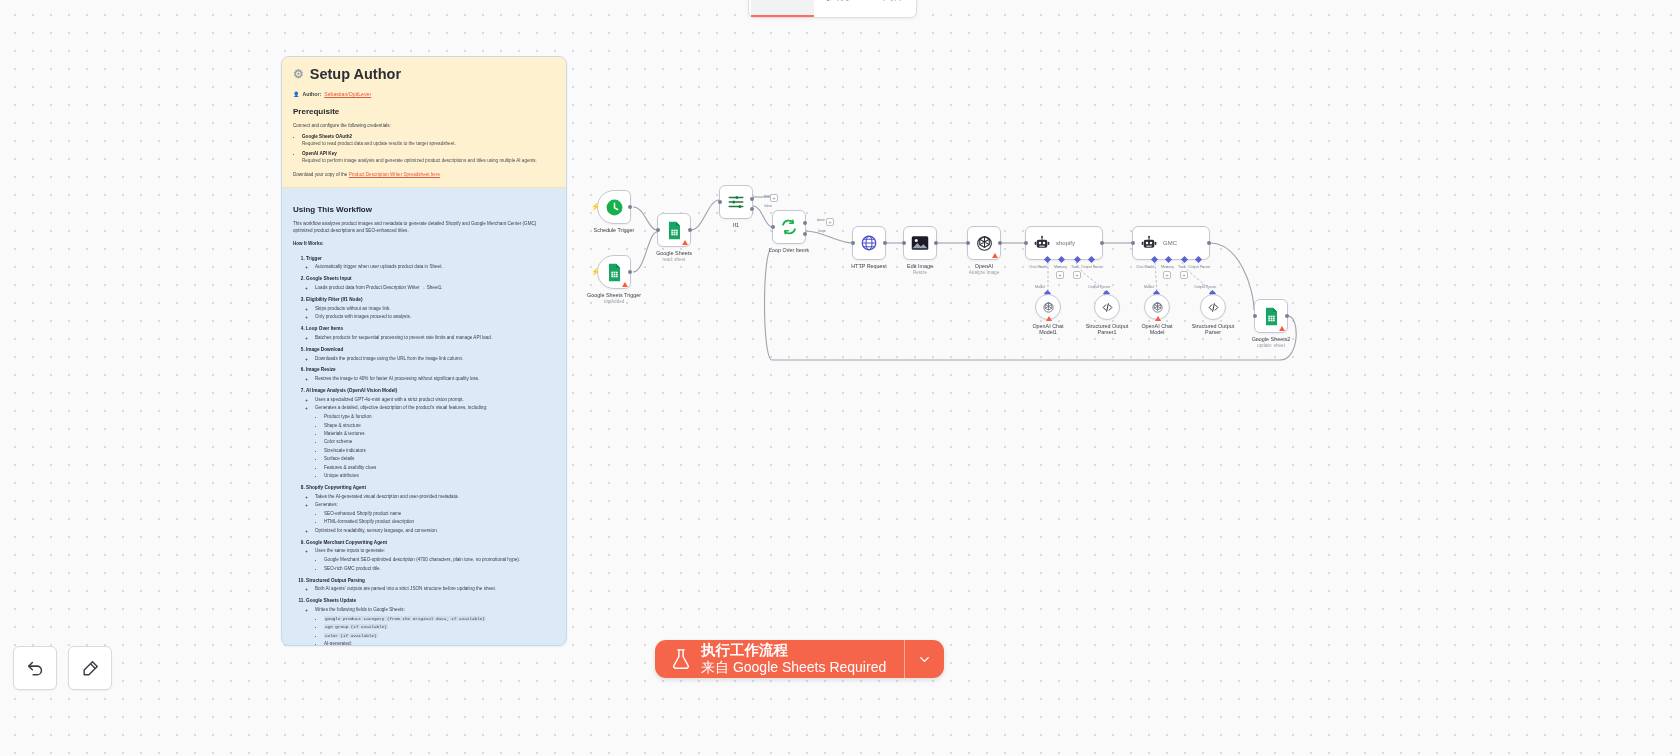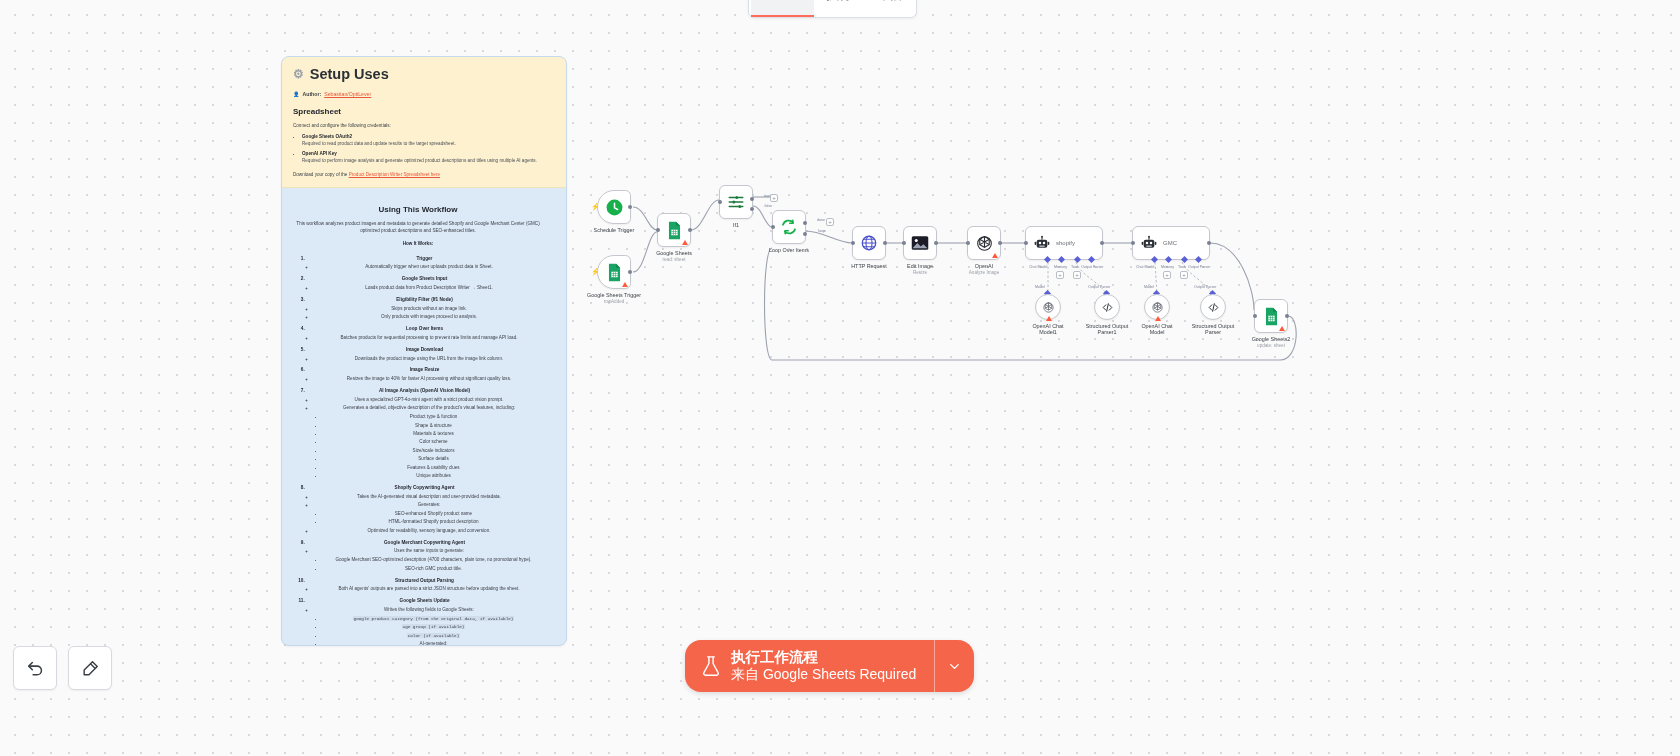--- a/index.html
+++ b/index.html
@@ -69,21 +69,21 @@
   .author .lbl { font-weight: 700; }
   .author .val { color: #e8563c; text-decoration: underline; }
   .h2 { font-size: 8px; font-weight: 700; color: #23272e; margin-top: 10px; }
   .p { font-size: 4.6px; color: #3d4249; margin-top: 6px; line-height: 1.55; }
   .bul { margin-top: 5px; padding-left: 9px; }
   .bul li { font-size: 4.6px; color: #3d4249; line-height: 1.5; margin-bottom: 3.5px; }
   .bul li b { font-weight: 700; color: #23272e; }
   .bul li .sub { display: block; font-weight: 400; color: #4a4f57; }
   .dl { font-size: 4.6px; margin-top: 7px; color: #3d4249; }
   .dl a { color: #e8563c; text-decoration: underline; }
-  .sticky-body { padding: 7px 23px 11px 11px; text-align: center; }
+  .sticky-body { padding: 7px 23px 11px 11px; }
   ol.steps { margin-top: 8px; padding-left: 13px; }
   ol.steps > li {
     font-size: 4.7px; font-weight: 700; color: #23272e;
     margin-bottom: 5px; line-height: 1.45;
   }
   ol.steps ul { margin-top: 2px; padding-left: 9px; list-style: circle; }
   ol.steps ul li { font-size: 4.6px; font-weight: 400; color: #3d4249; line-height: 1.5; margin-bottom: 1.5px; }
   ol.steps ul ul { list-style: disc; padding-left: 9px; }
   code { font-family: "Liberation Mono", monospace; background: rgba(0,0,0,.05); padding: 0 1px; font-size: 4.3px; }
   .bold { font-weight: 700; color: #23272e; }
@@ -149,24 +149,24 @@
   .ctrl {
     position: absolute; width: 44px; height: 44px;
     background: #fff; border: 1px solid #d7dbe0; border-radius: 6px;
     display: flex; align-items: center; justify-content: center;
     box-shadow: 0 1px 2px rgba(0,0,0,.05); cursor: pointer;
   }
 
   
   .exec {
     position: absolute; left: 655px; top: 640px;
-    display: flex; height: 52px;
-    background: #f4654a; border-radius: 16px;
+    display: flex; height: 38px;
+    background: #f4654a; border-radius: 11px;
     box-shadow: 0 2px 5px rgba(0,0,0,.12);
-    overflow: hidden; cursor: pointer; margin-left: 30px;
+    overflow: hidden; cursor: pointer;
   }
   .exec-main {
     display: flex; align-items: center; gap: 10px;
     padding: 0 18px 0 16px; color: #fff;
   }
   .exec-txt { line-height: 1.25; }
   .exec-t1 { font-size: 14.5px; font-weight: 600; }
   .exec-t2 { font-size: 14px; }
   .exec-arrow {
     width: 40px; display: flex; align-items: center; justify-content: center;
@@ -181,28 +181,28 @@
   <div class="tabbar">
     <div class="tab active">编辑器</div>
     <div class="tab">执行</div>
     <div class="tab">评估</div>
   </div>
 
   <div class="sticky">
     <div class="sticky-head">
       <div class="sticky-title">
         <span class="gear">⚙</span>
-        <span>Setup Uses</span>
+        <span>Setup Author</span>
       </div>
       <div class="author">
         <span>👤</span>
         <span class="lbl">Author:</span>
         <span class="val">Sebastian/OptiLever</span>
       </div>
-      <div class="h2">Spreadsheet</div>
+      <div class="h2">Prerequisite</div>
       <div class="p">Connect and configure the following credentials:</div>
       <ul class="bul">
         <li>
           <b>Google Sheets OAuth2</b>
           <span class="sub">Required to read product data and update results to the target spreadsheet.</span>
         </li>
         <li>
           <b>OpenAI API Key</b>
           <span class="sub">Required to perform image analysis and generate optimized product descriptions and titles using multiple AI agents.</span>
         </li>

